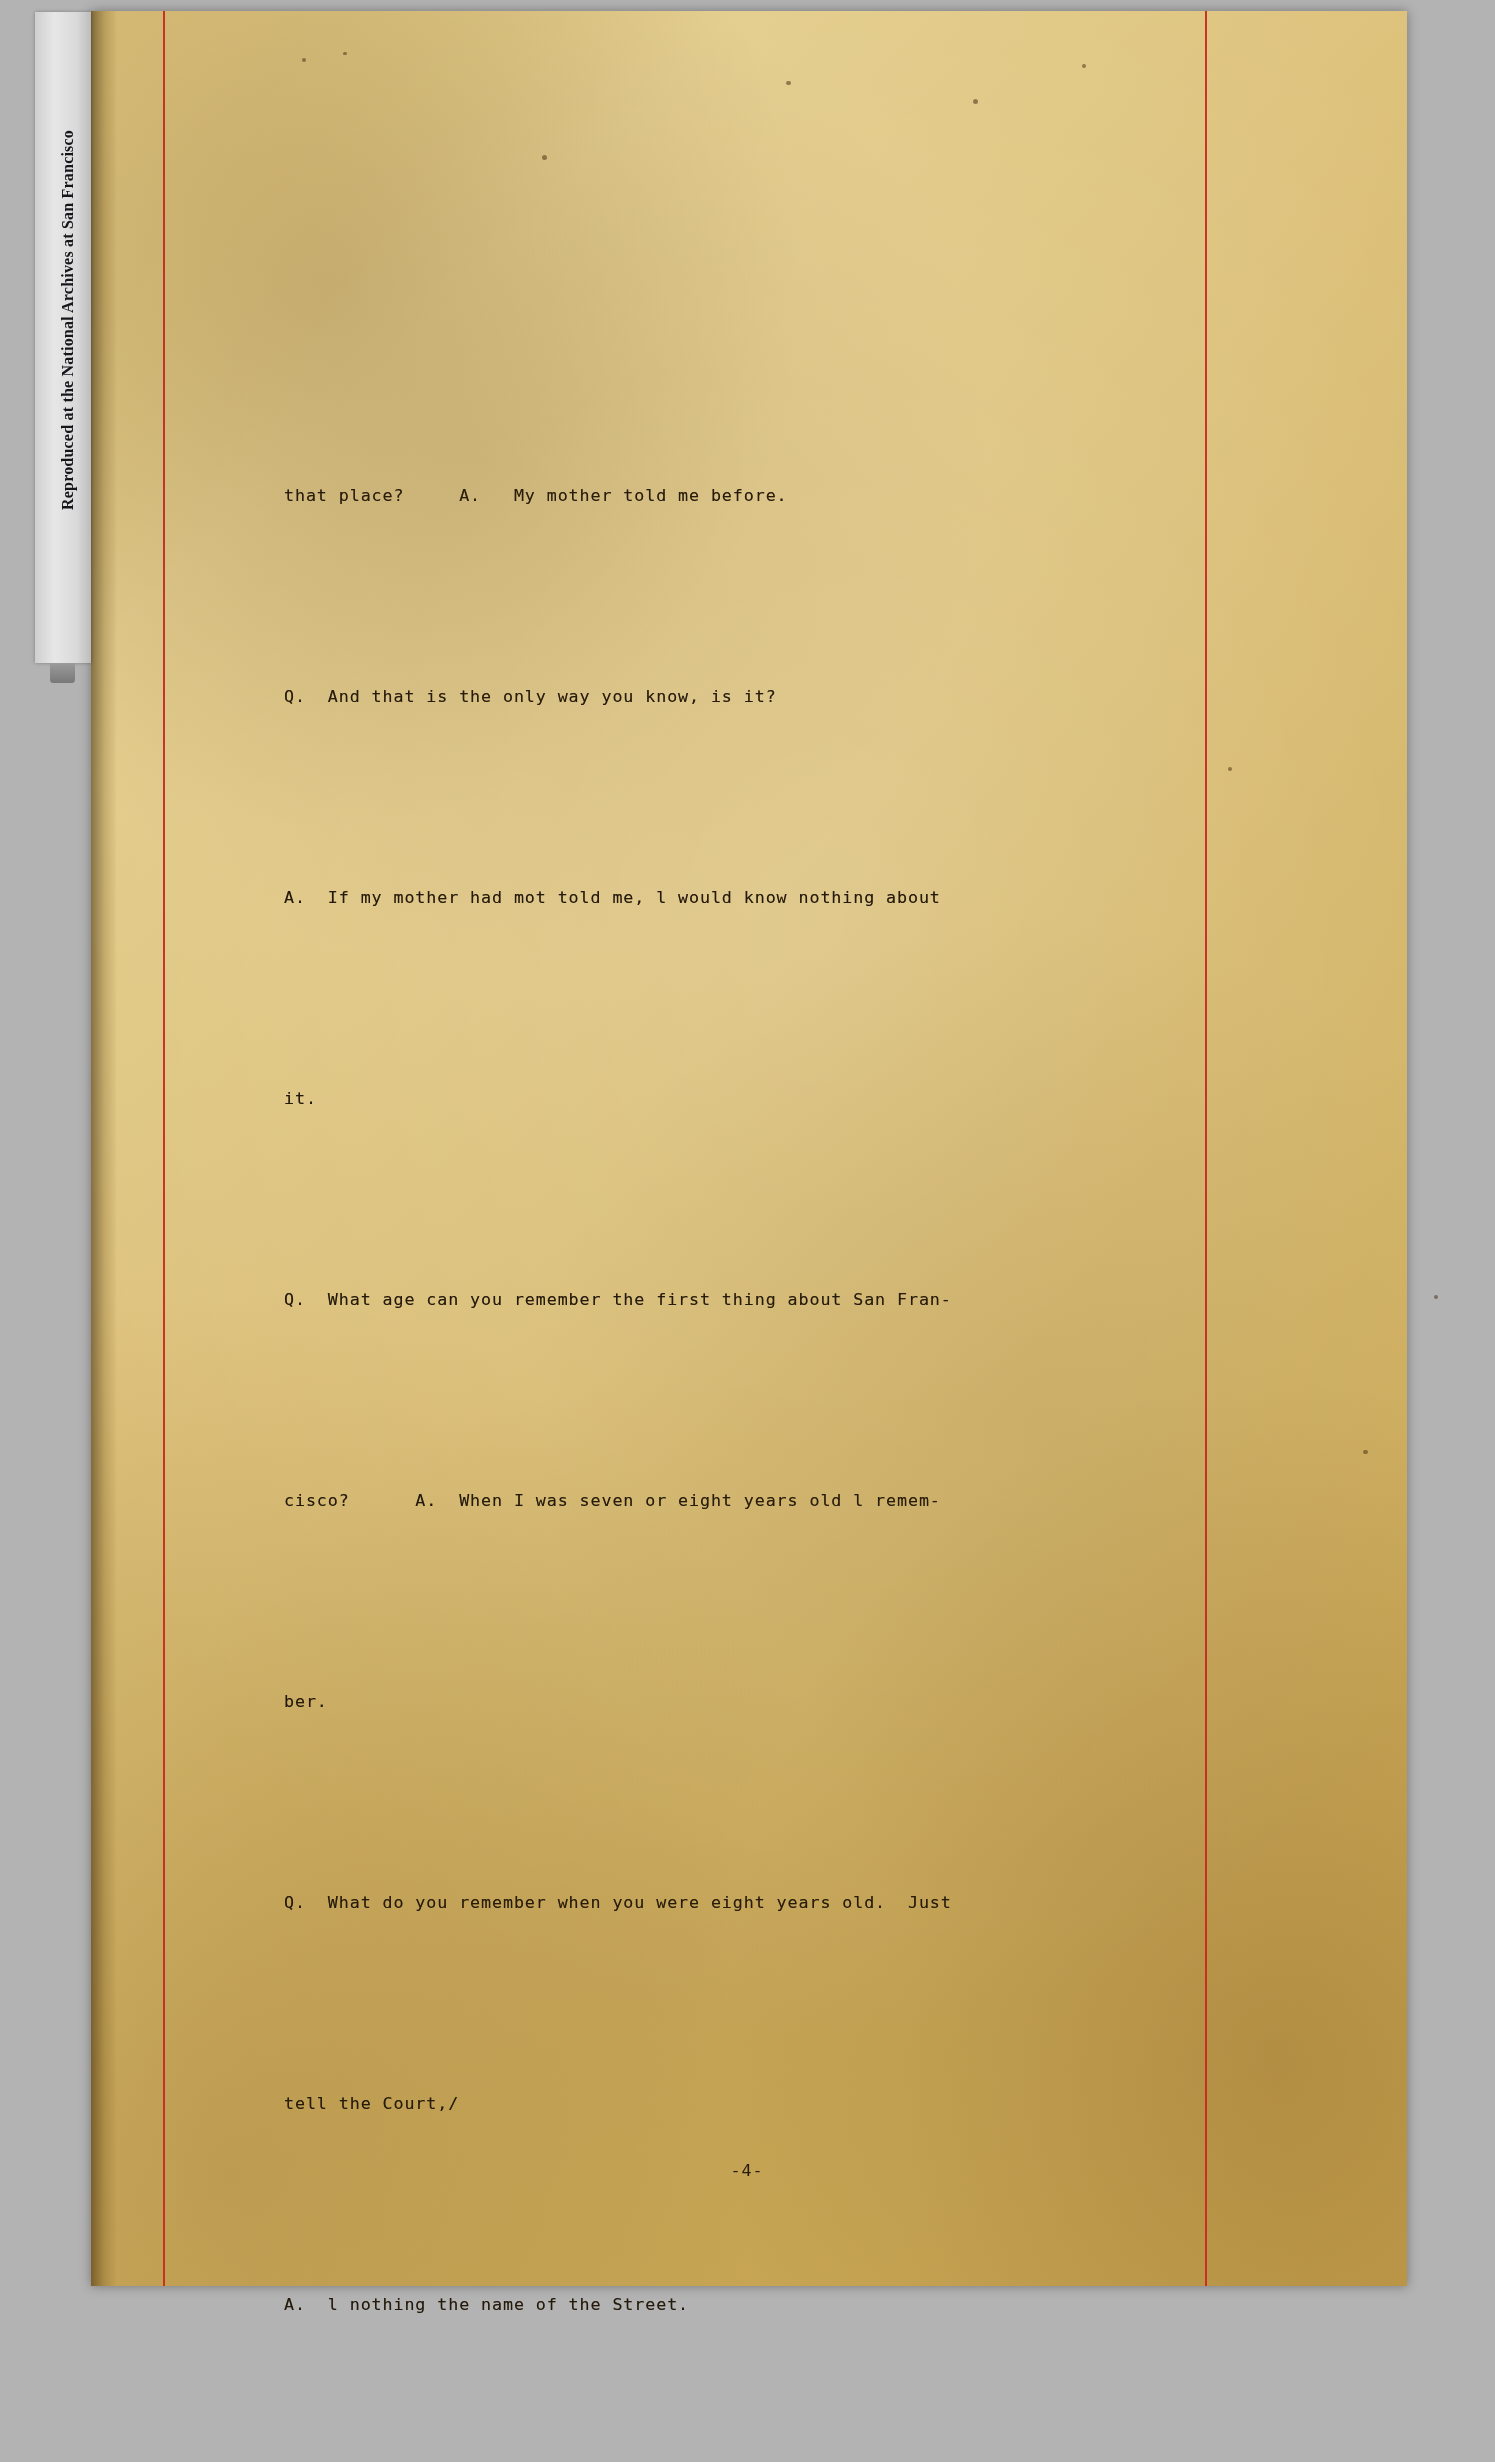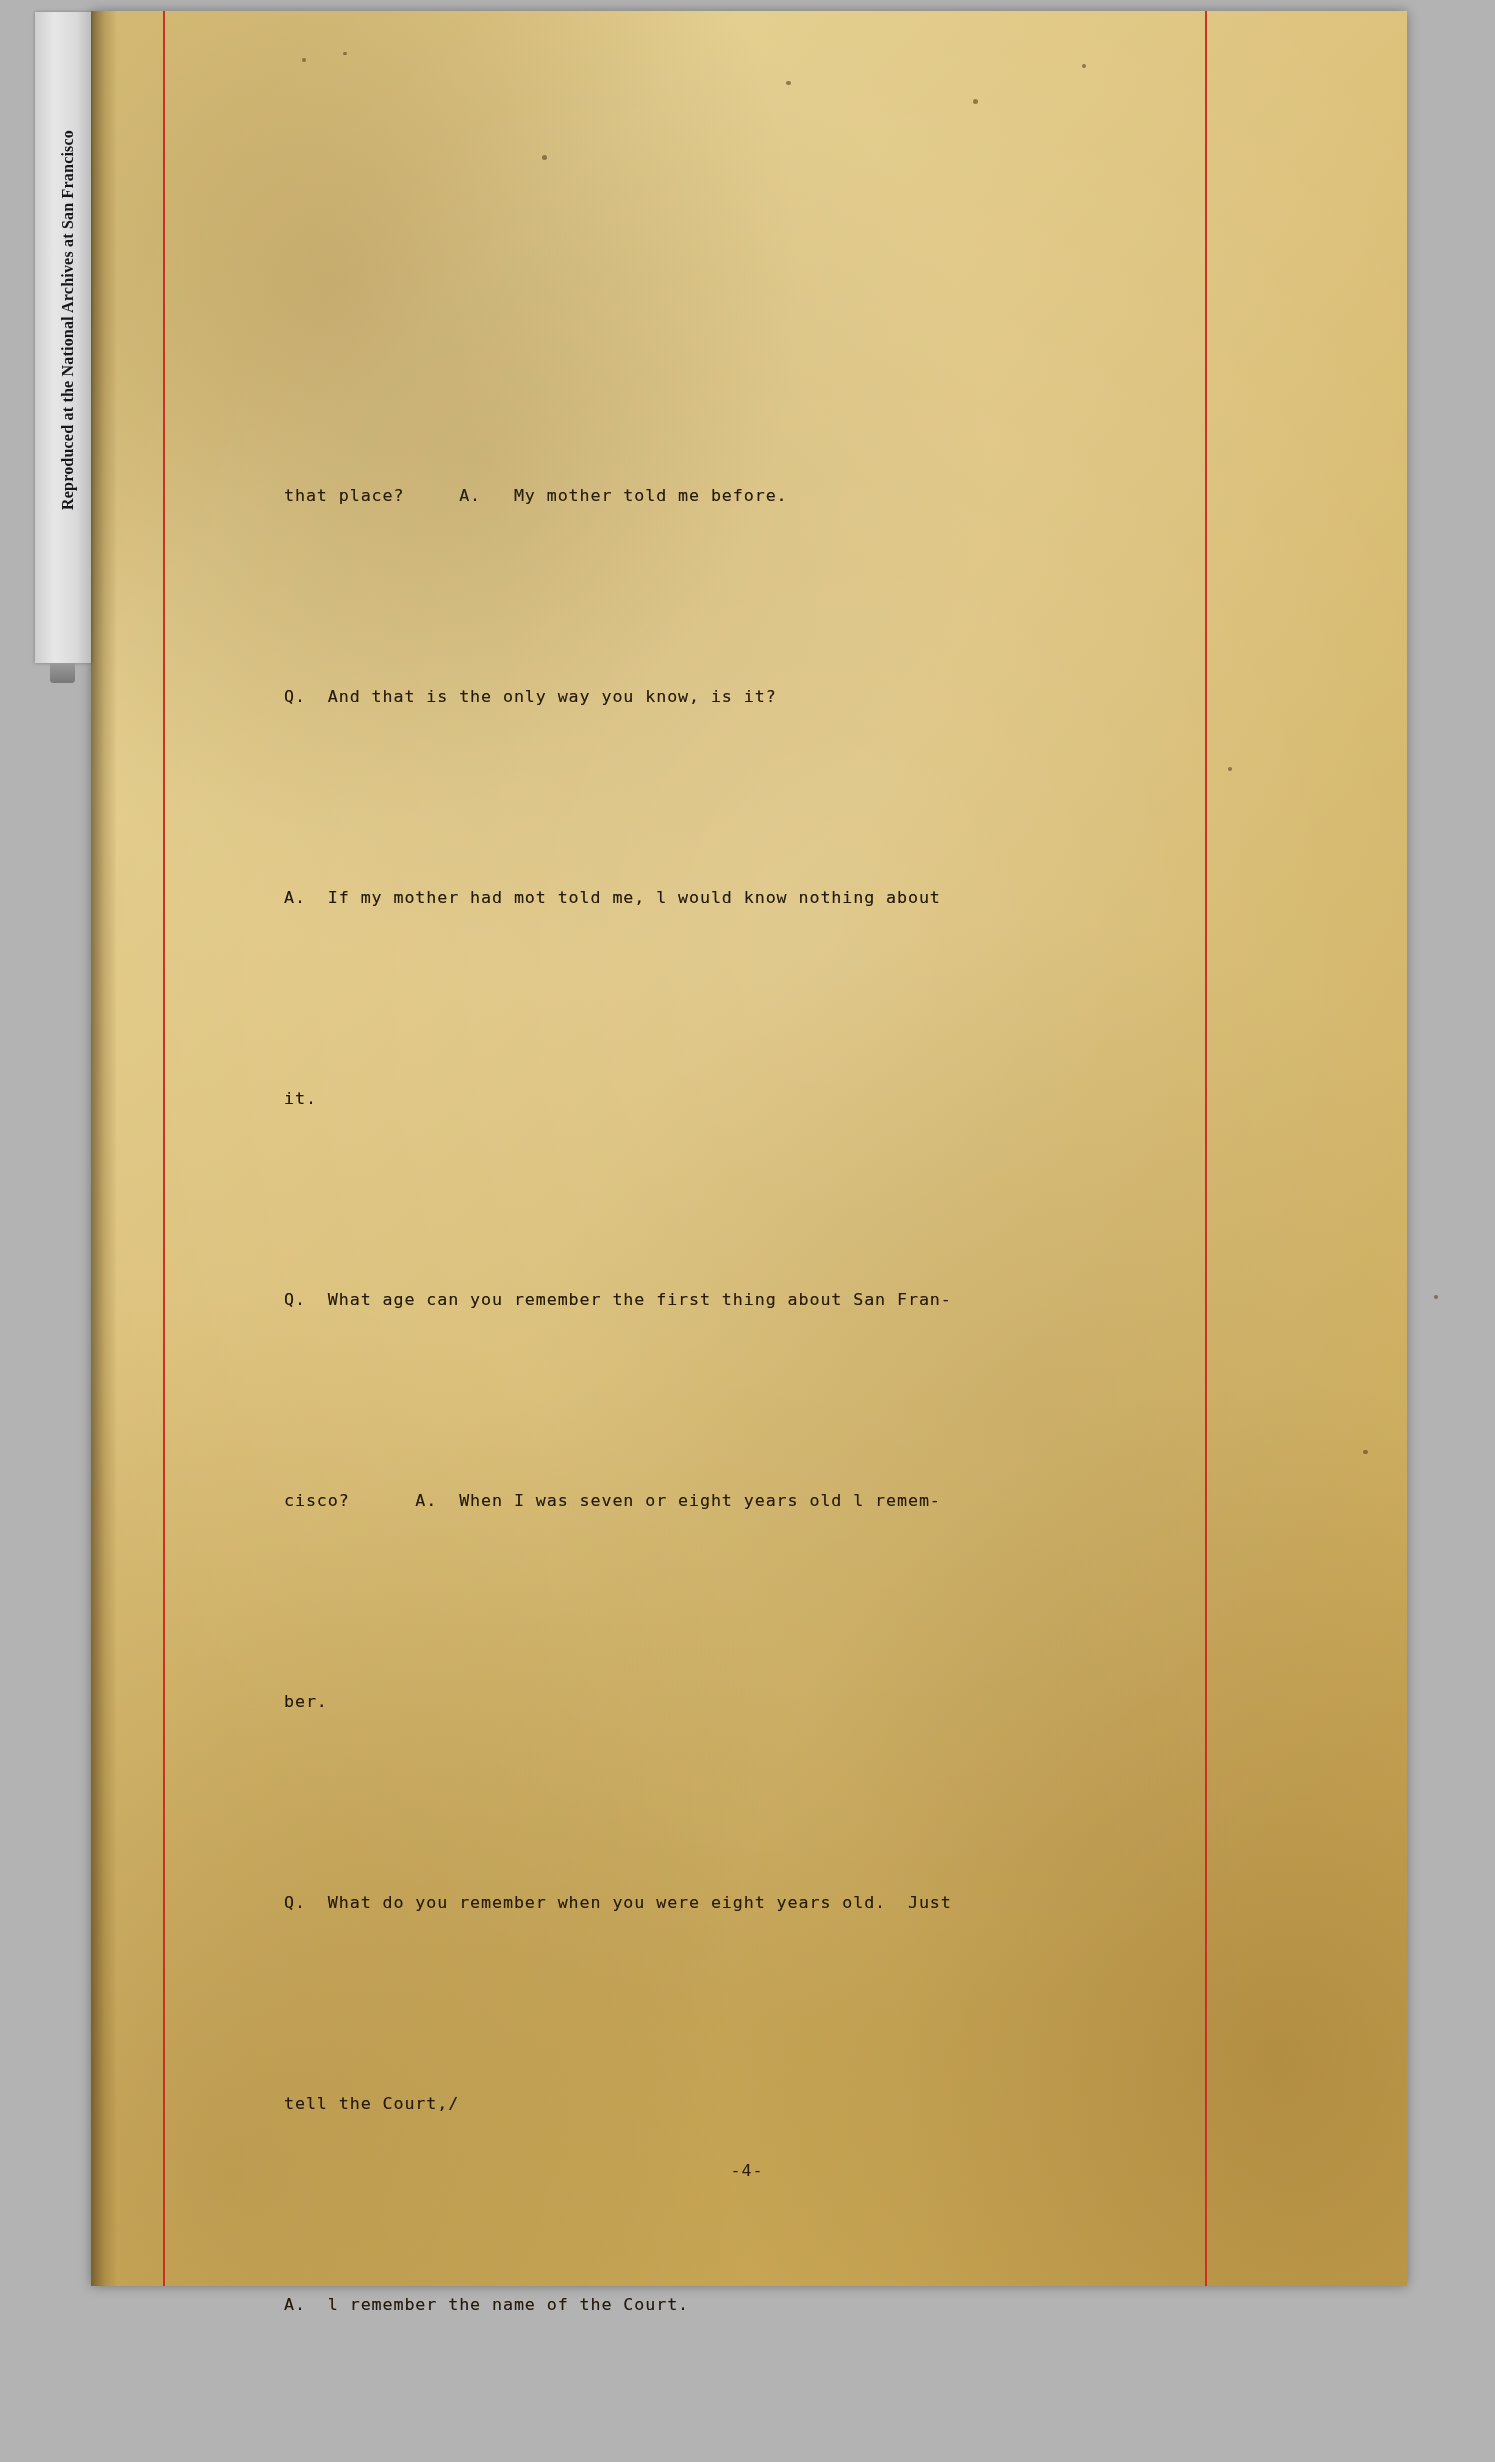--- a/index.html
+++ b/index.html
@@ -161,21 +161,21 @@
     <div class="typescript">
       <div class="line">that place?     A.   My mother told me before.</div>
       <div class="line">Q.  And that is the only way you know, is it?</div>
       <div class="line">A.  If my mother had mot told me, l would know nothing about</div>
       <div class="line">it.</div>
       <div class="line">Q.  What age can you remember the first thing about San Fran-</div>
       <div class="line">cisco?      A.  When I was seven or eight years old l remem-</div>
       <div class="line">ber.</div>
       <div class="line">Q.  What do you remember when you were eight years old.  Just</div>
       <div class="line">tell the Court,/</div>
-      <div class="line">A.  l remember the name of the Court.</div>
+      <div class="line">A.  l nothing the name of the Street.</div>
       
       
       
       
       
       
       
       
       
       

